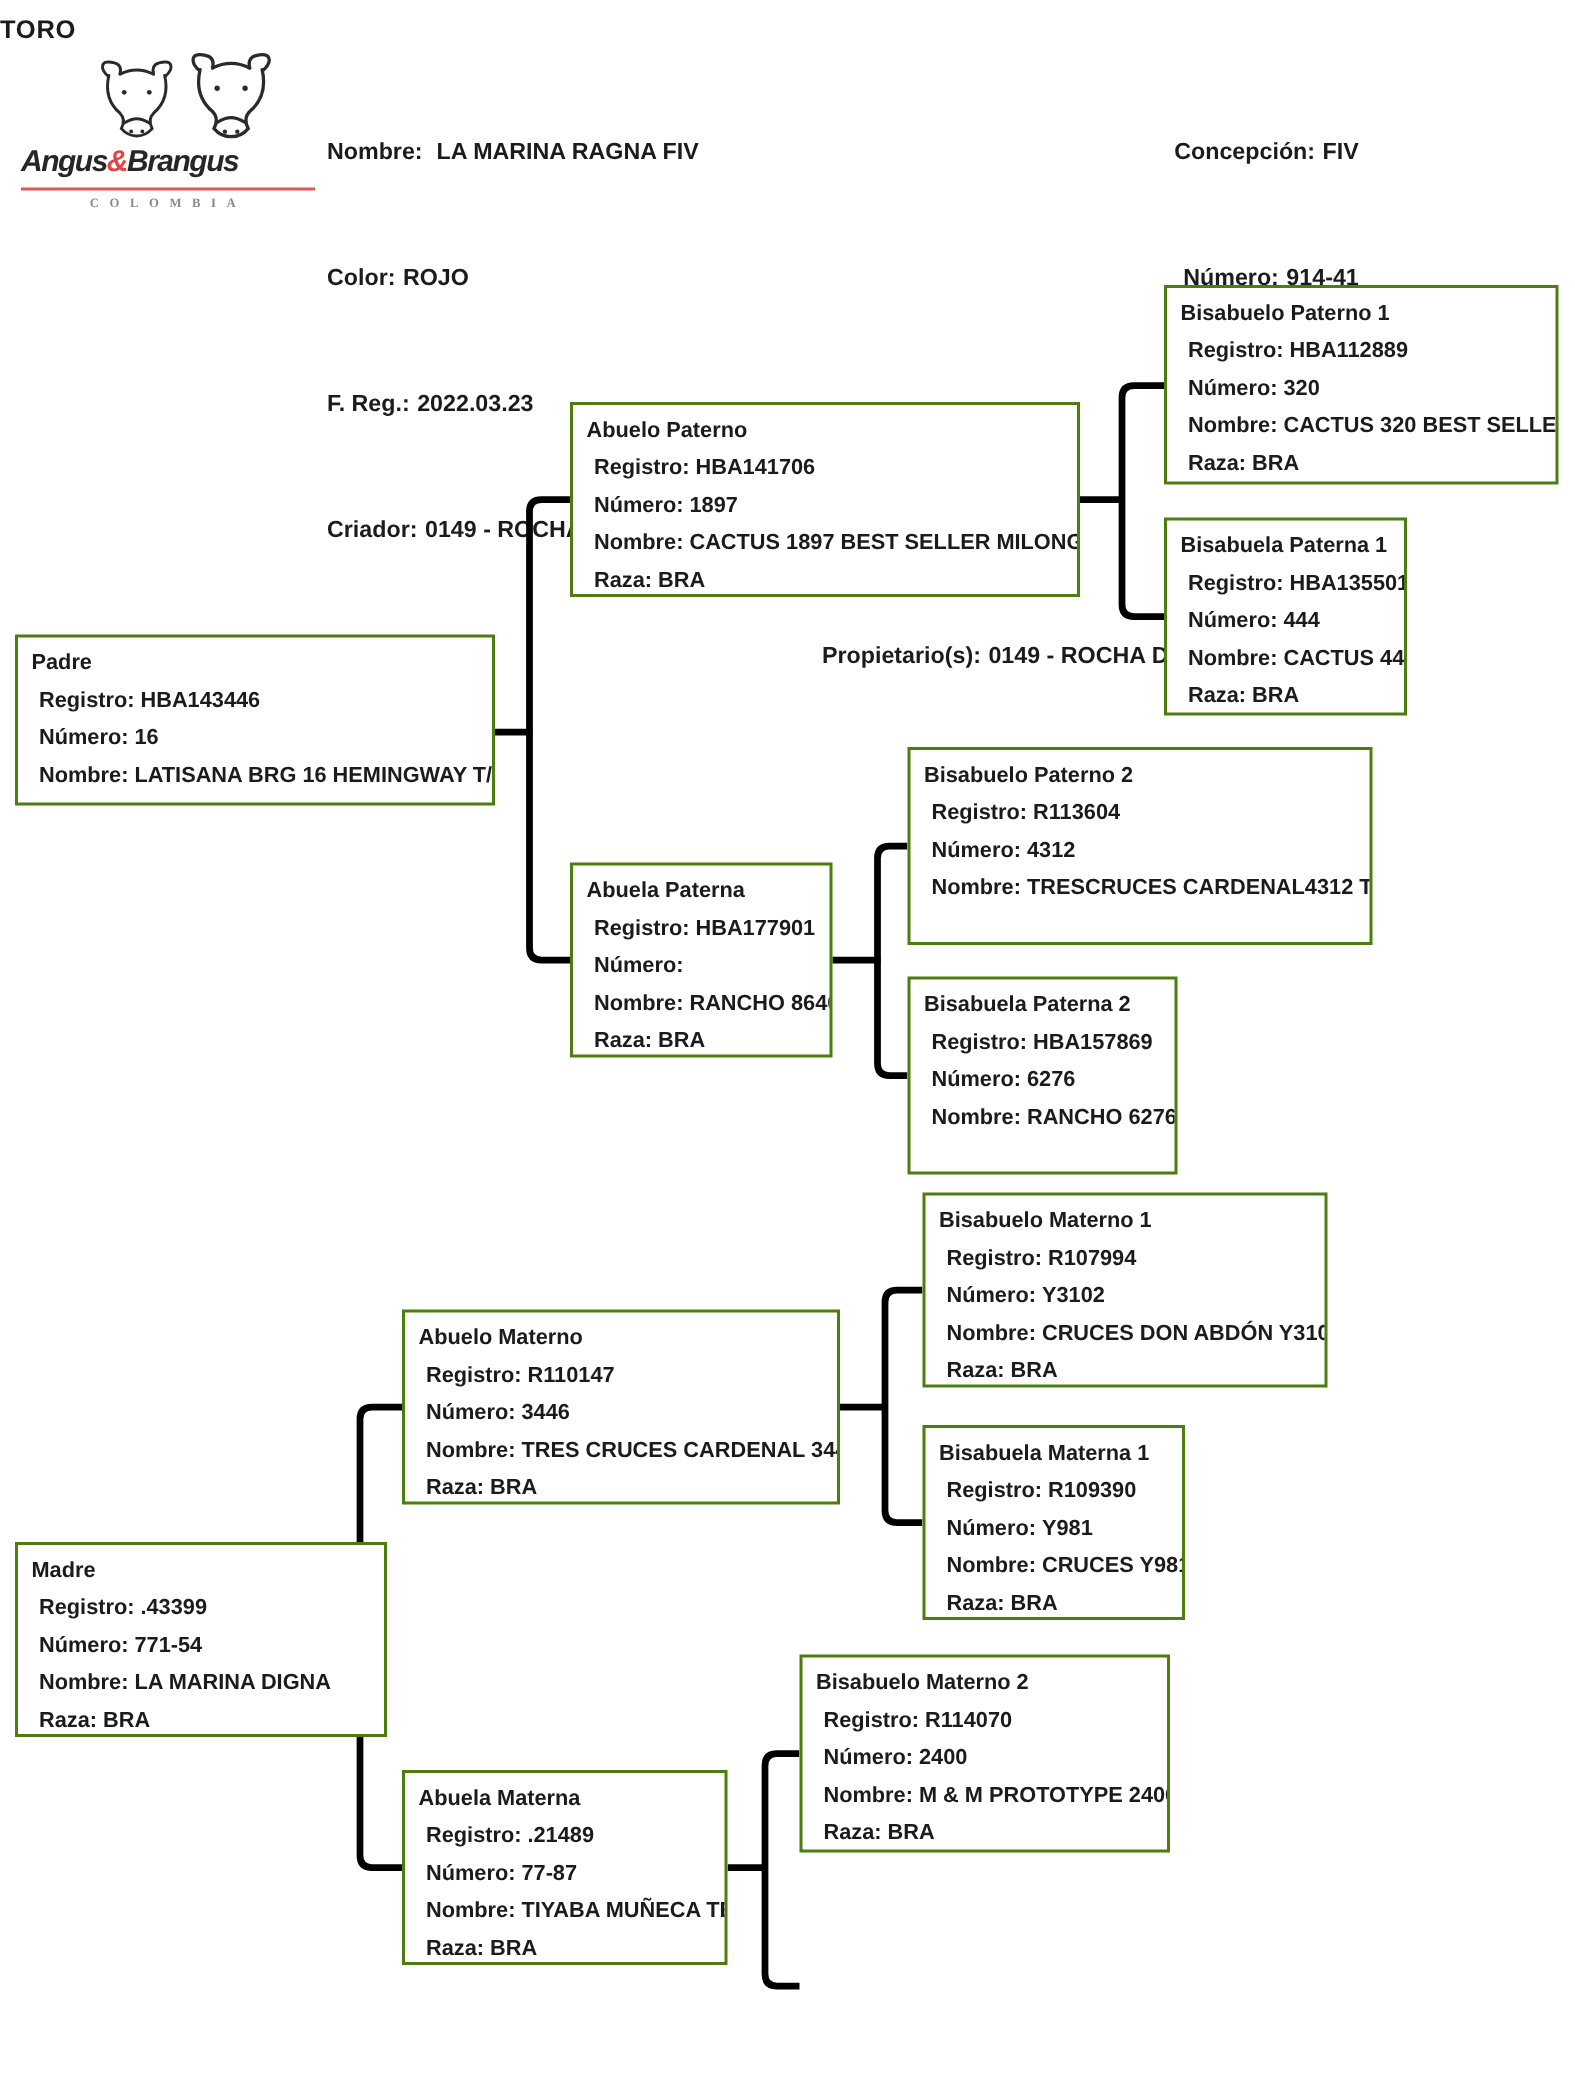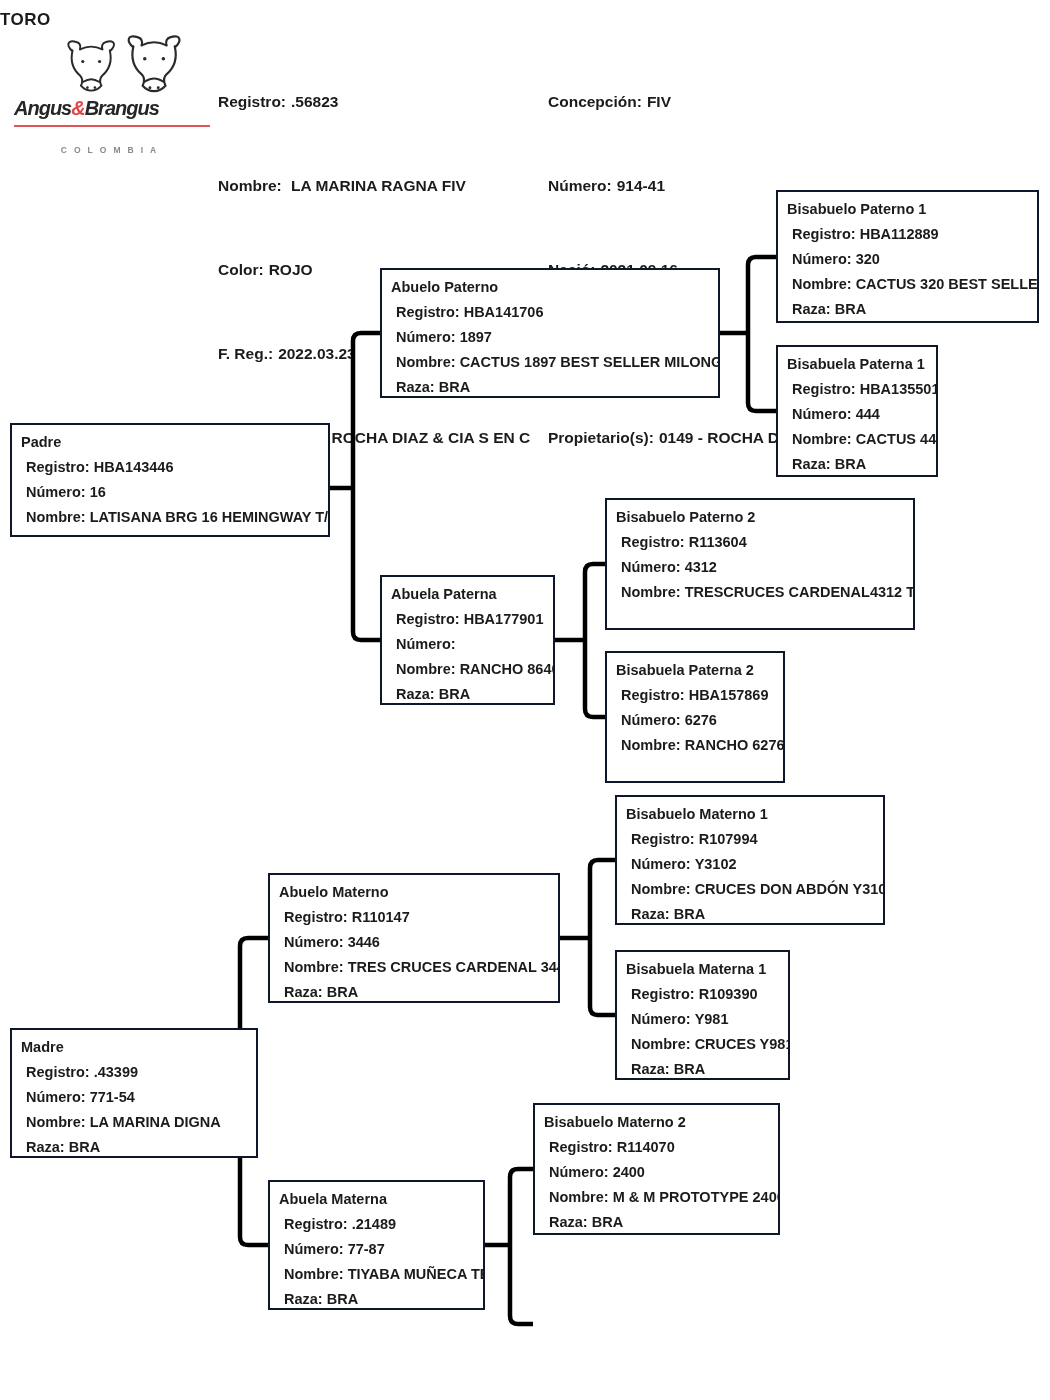--- a/index.html
+++ b/index.html
@@ -12,29 +12,29 @@
     position:absolute; top:10px; left:0; width:940px; 
     font-size:17px; font-weight:700; letter-spacing:0.5px;
   }
   .logo { position:absolute; left:14px; top:34px; width:200px; }
   .cows { display:block; margin-left:38px; }
   .brand { font-size:20px; font-weight:800; font-style:italic; color:#262626;
            letter-spacing:-1px; white-space:nowrap; line-height:28px; }
   .brand .amp { color:#e04646; }
   .brand-rule { width:196px; height:2px; background:#e05555; margin-top:3px; }
   .brand-sub { width:196px; text-align:center; font-size:8.5px; letter-spacing:7px;
-               color:#8a8a8a; margin-top:18px; font-weight:700; }
+               color:#8a8a8a; margin-top:3px; font-weight:700;font-family:Liberation Serif, serif; }
   .hdr-col { position:absolute; font-size:15.5px; font-weight:700; line-height:28px; white-space:pre; }
   .hdr-left  { left:218px; top:32px; }
-  .hdr-right { left:548px; top:32px; }
+  .hdr-right { left:548px; top:32px;text-align:right; }
   .hdr-line span { white-space:pre; }
   .hdr-line .lbl { margin-right:5px; }
   
   .node {
-    position:absolute; background:#fff; border:2px solid #0f172a;
+    position:absolute; background:#fff; border:2px solid #4d7c0f;
     box-sizing:border-box; font-size:14.5px; font-weight:700;
     line-height:25px; padding:5px 6px 0 8px; overflow:hidden;
   }
   .node-title { padding-left:1px; }
   .node-row { padding-left:6px; white-space:nowrap; }
   .node-row .lbl { margin-right:4px; }
   
   .wires { position:absolute; left:0; top:0; }
 </style>
 </head>
@@ -70,21 +70,20 @@
           <circle cx="32" cy="52" r="1.4" fill="#2a2a2a" stroke="none"></circle>
         </g>
       </g>
     </svg>
     <div class="brand"><span>Angus</span><span class="amp">&amp;</span><span>Brangus</span></div>
     <div class="brand-rule"></div>
     <div class="brand-sub">COLOMBIA</div>
   </div>
 
   <div class="hdr-col hdr-left">
-    <div class="hdr-line"><span class="lbl">Registro:</span><span>.56823</span></div>
     <div class="hdr-line"><span class="lbl">Nombre:</span><span> LA MARINA RAGNA FIV</span></div>
     <div class="hdr-line"><span class="lbl">Color:</span><span>ROJO</span></div>
     <div class="hdr-line"><span class="lbl">F. Reg.:</span><span>2022.03.23</span></div>
     <div class="hdr-line"><span class="lbl">Criador:</span><span>0149 - ROCHA DIAZ &amp; CIA S EN C</span></div>
   </div>
   <div class="hdr-col hdr-right">
     <div class="hdr-line"><span class="lbl">Concepción:</span><span>FIV</span></div>
     <div class="hdr-line"><span class="lbl">Número:</span><span>914-41</span></div>
     <div class="hdr-line"><span class="lbl">Nació:</span><span>2021.09.16</span></div>
     <div class="hdr-line"><span class="lbl">Raza:</span><span>BRA</span></div>

